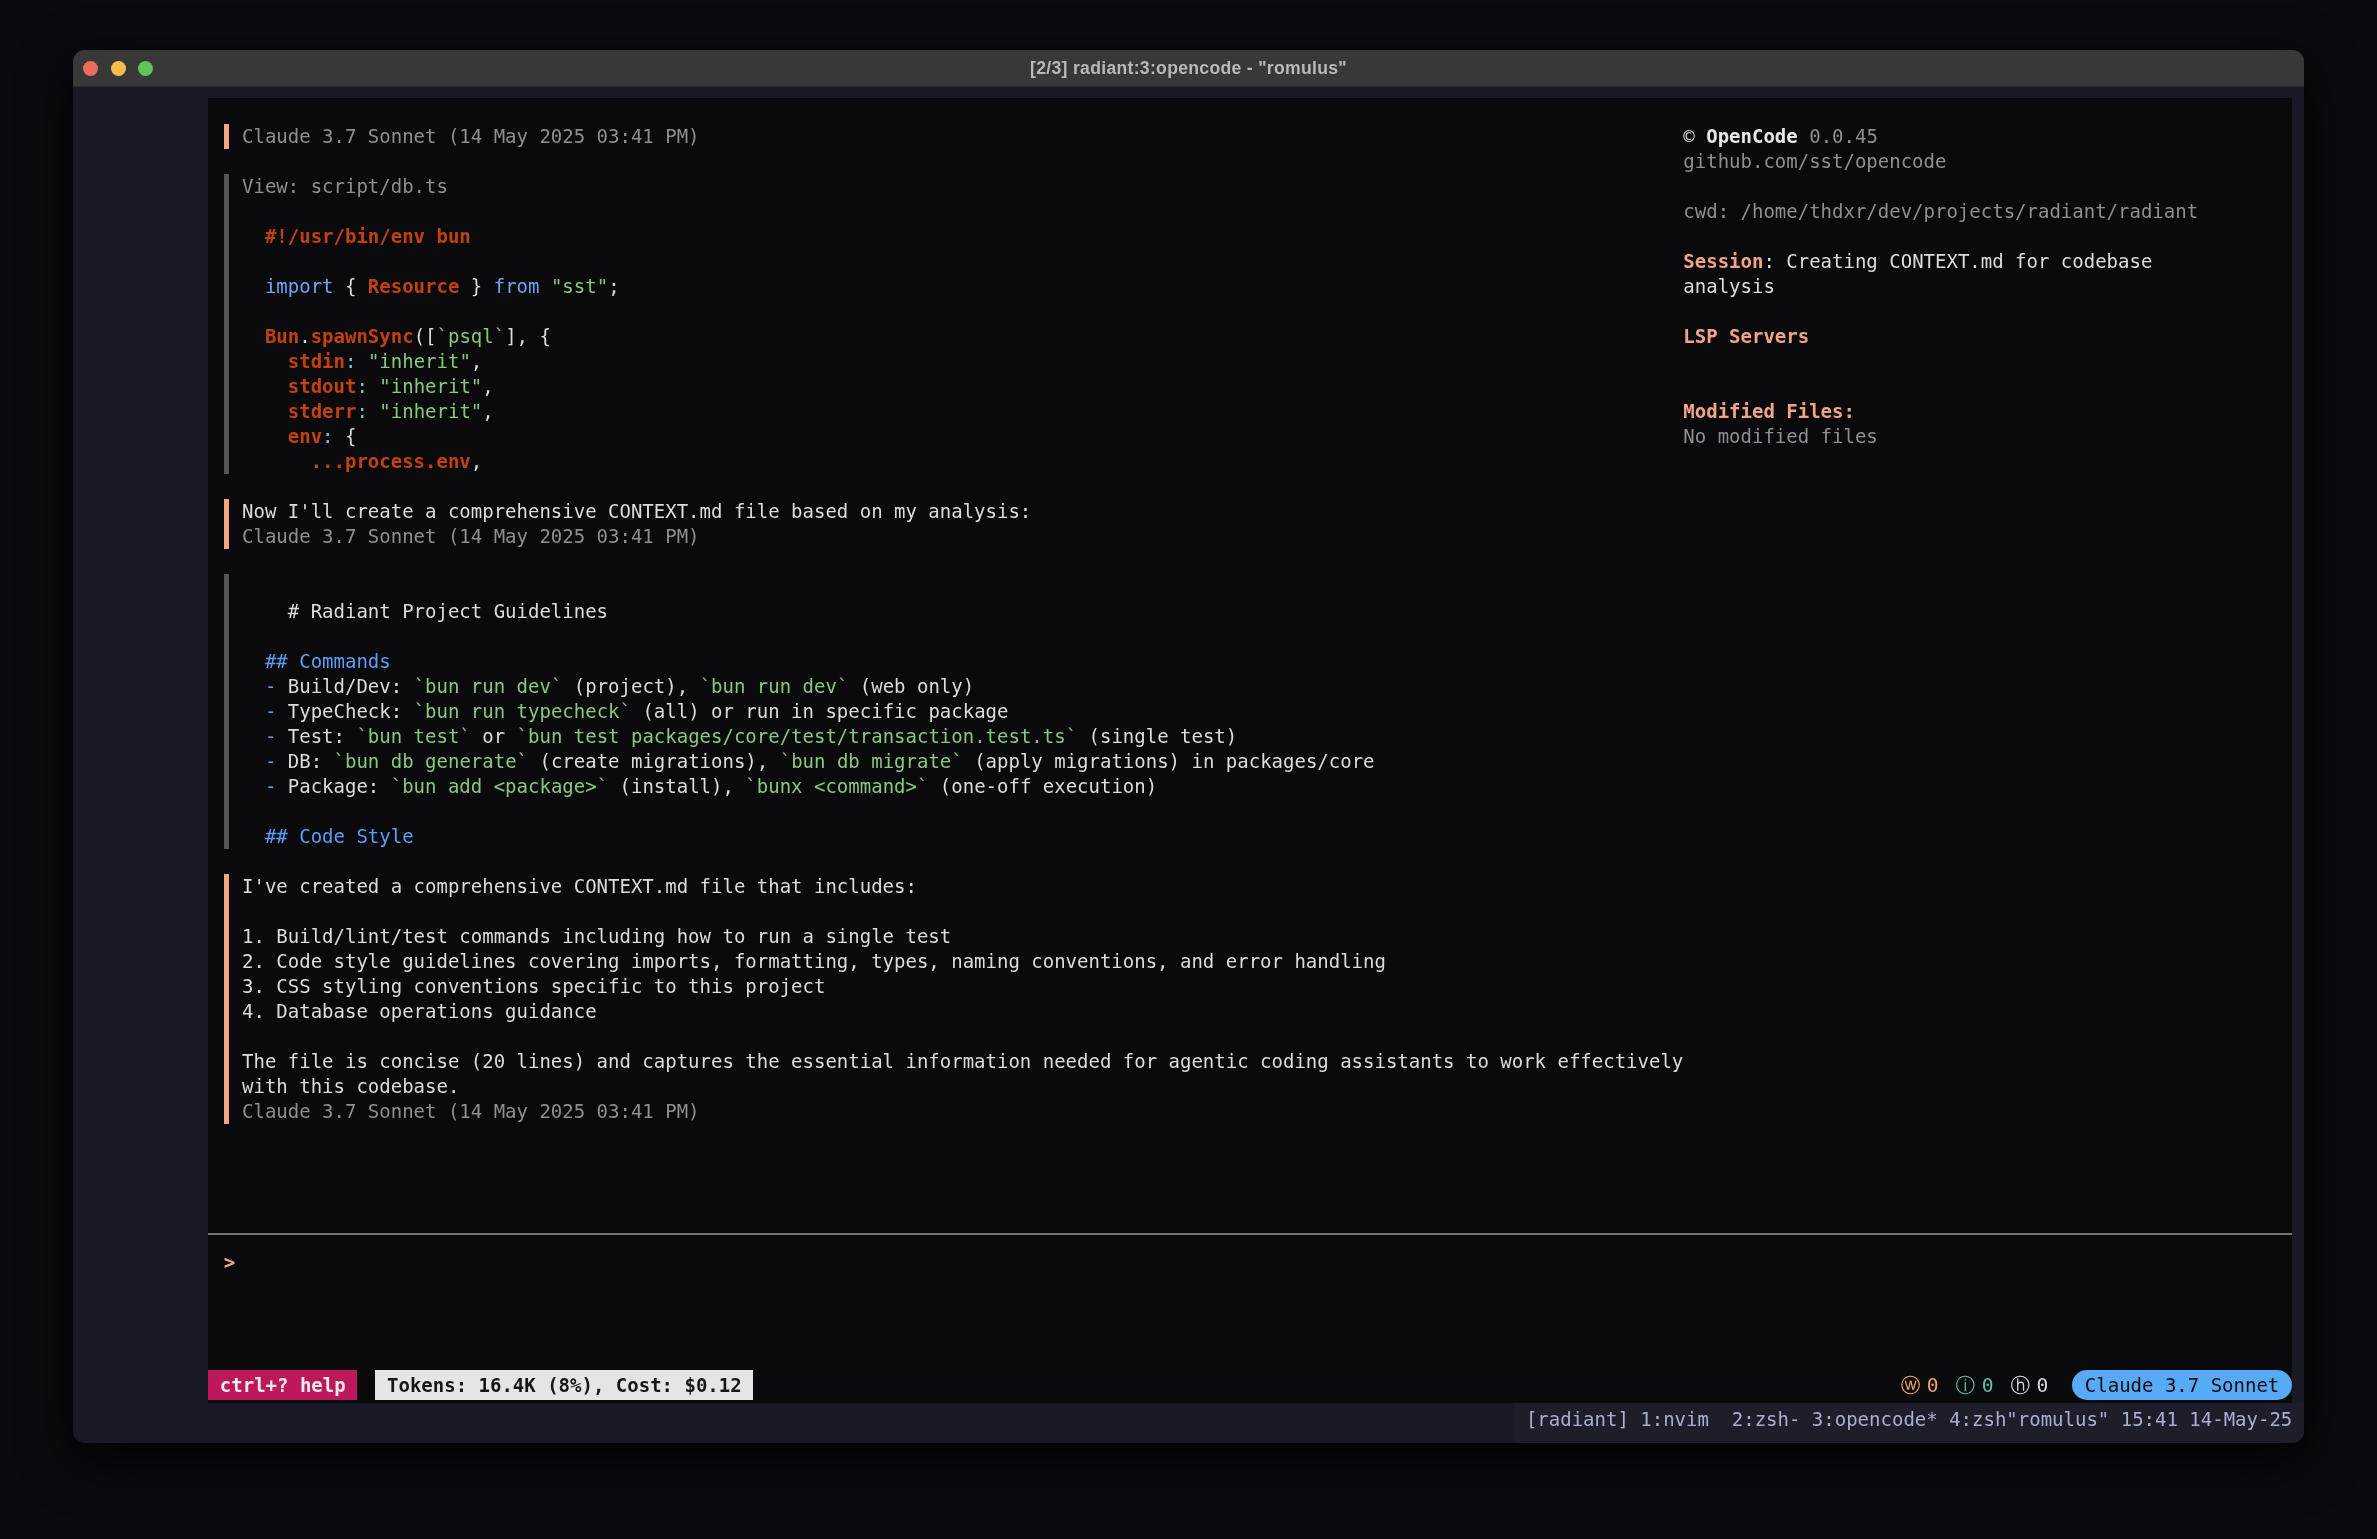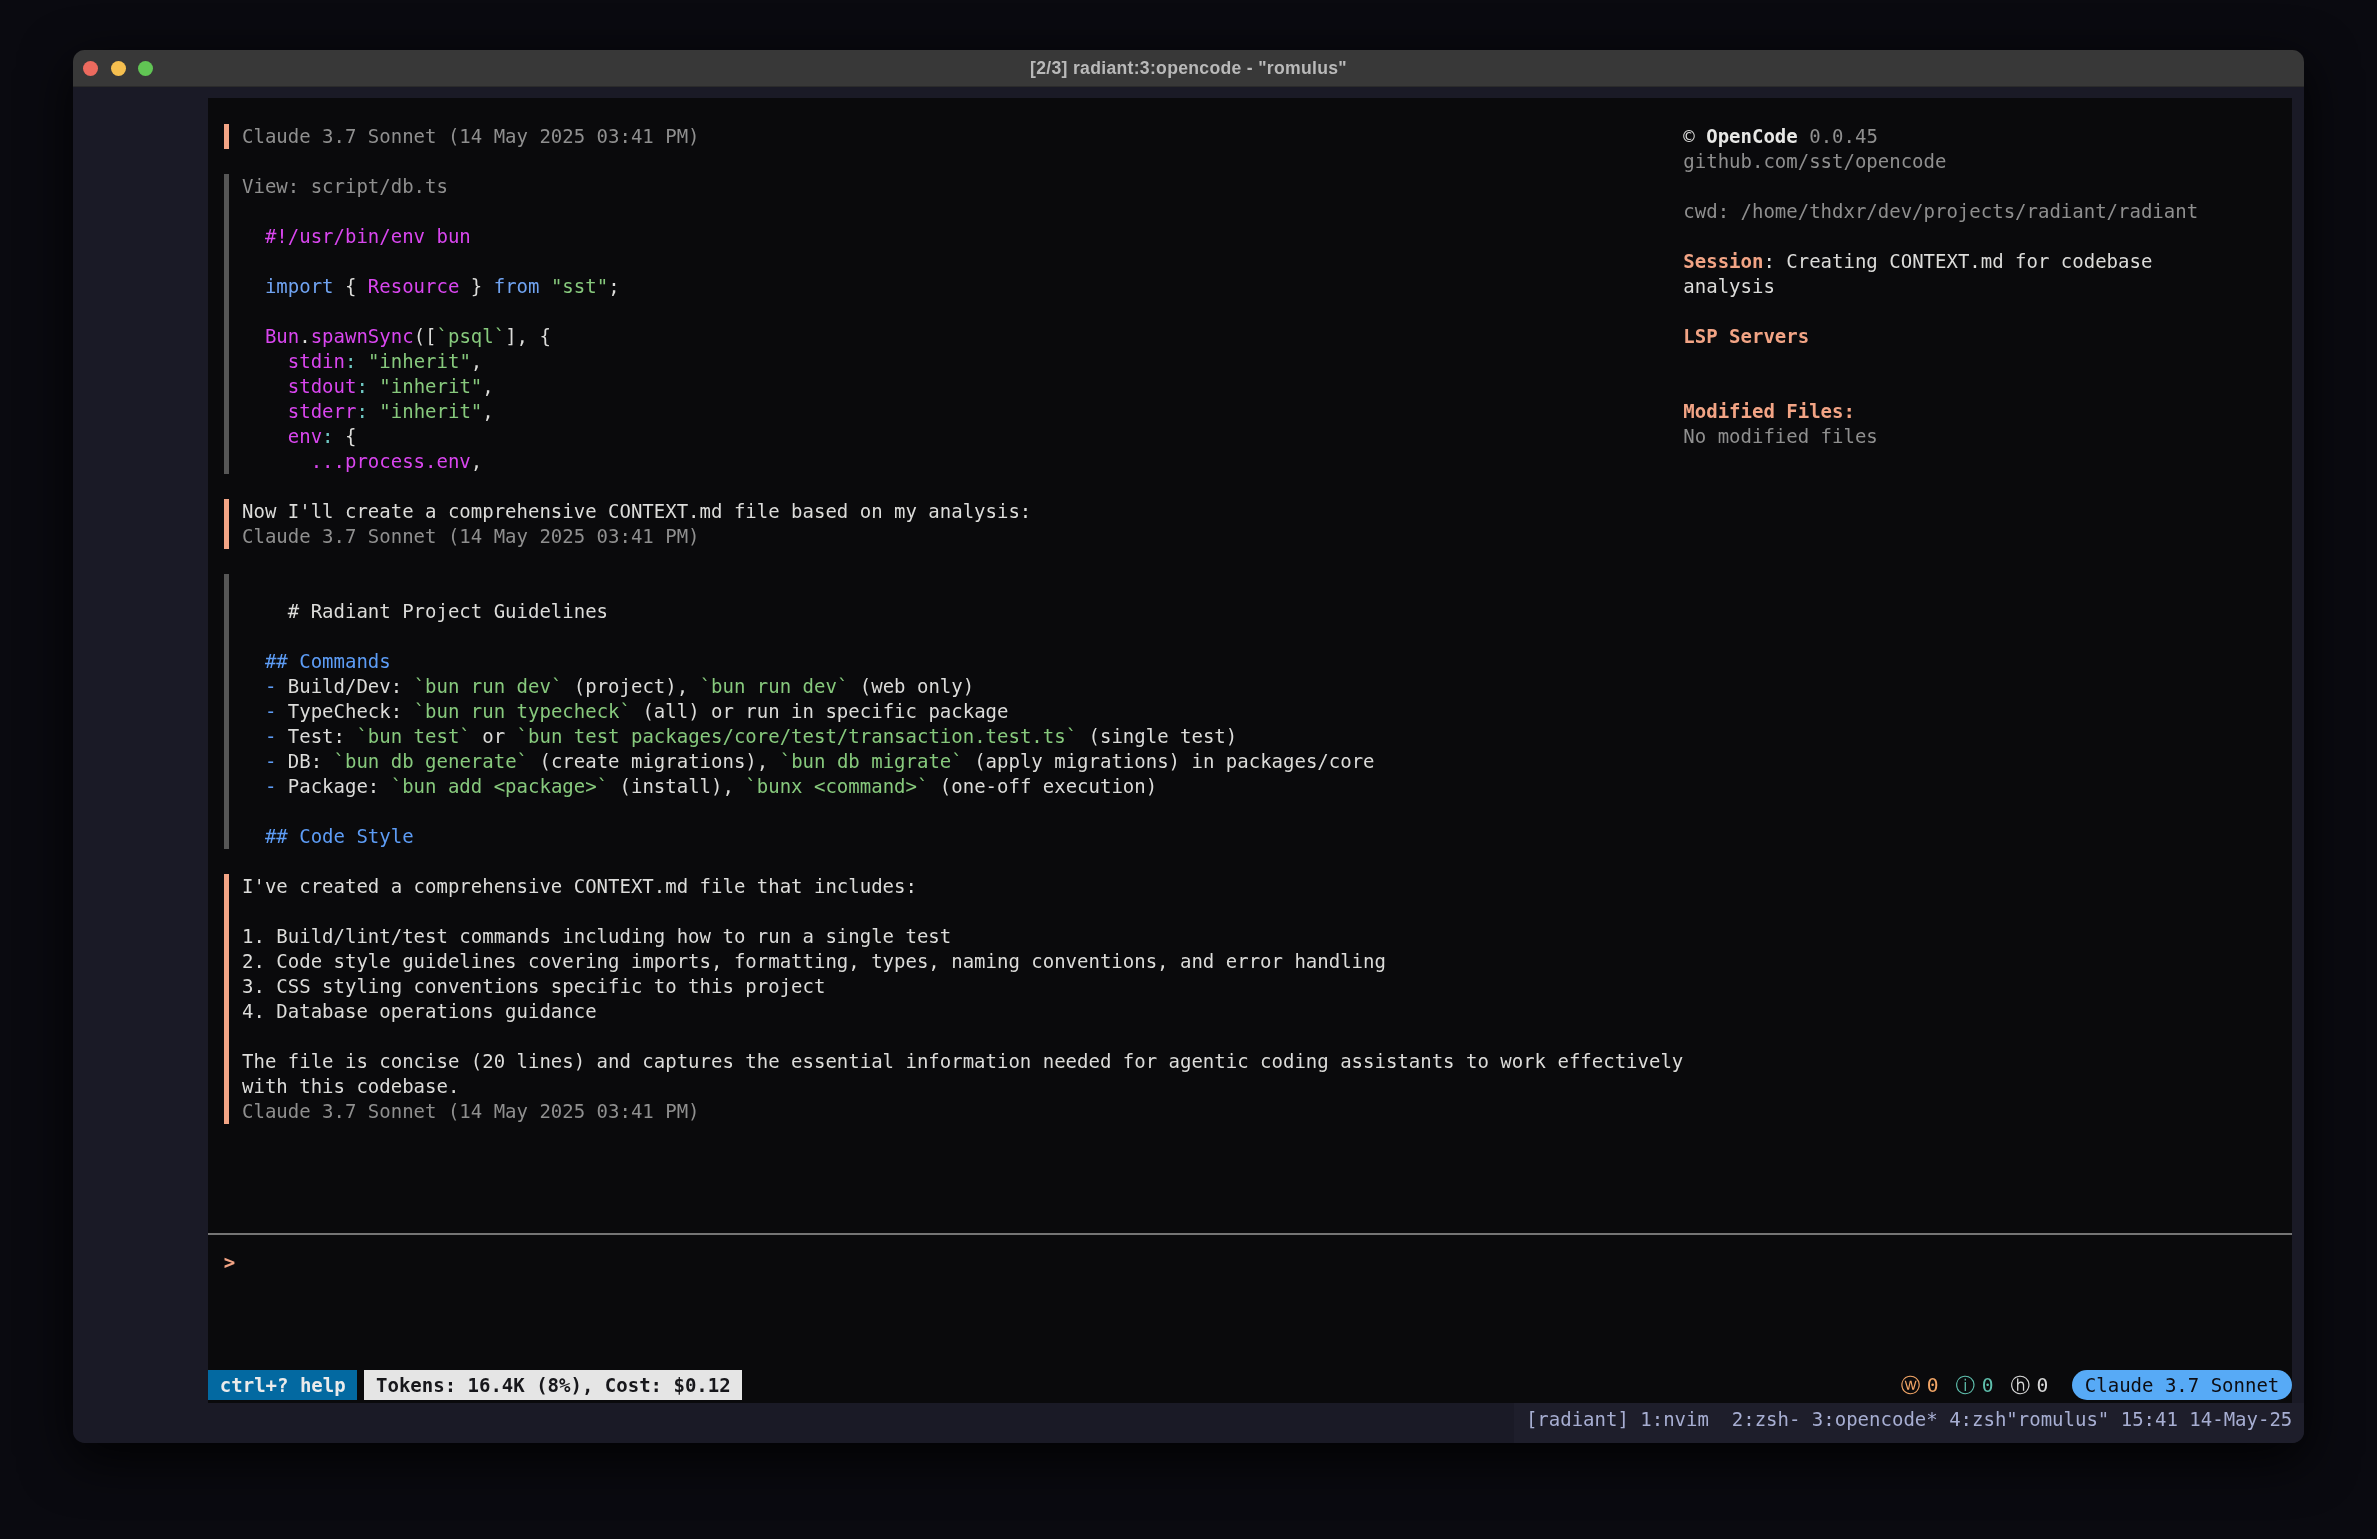--- a/index.html
+++ b/index.html
@@ -56,21 +56,21 @@
 
   .line, .sb-line { height:25px; line-height:25px; white-space:pre; font-size:19px; }
   .block { display:flex; margin-bottom:25px; }
   .bar { width:5.2px; flex:none; margin-right:13px; }
   .bar-orange { background:#f2a485; }
   .bar-gray   { background:#565656; }
 
   .seg.b, .bold { font-weight:700; }
   .c-white  { color:#dcdcda; }
   .c-gray   { color:#8f8f8f; }
-  .c-pink   { color:#d946ef; }
+  .c-pink   { color:#c2410c;font-weight:bold; }
   .c-blue   { color:#70a3f1; }
   .c-green  { color:#87c97d; }
   .c-teal   { color:#6fc7c3; }
   .c-mdblue { color:#5d9cf5; }
   .c-orange { color:#f2a485; }
   .c-bwhite { color:#e8e8e6; font-weight:700; }
 
   .mt1 { margin-top:25px; }
   .mt2 { margin-top:50px; }
 
@@ -80,21 +80,21 @@
   .prompt-row { height:25px; line-height:25px; padding:0 13px 0 15.7px; cursor:text; }
   .prompt-caret { color:#f2a485; font-weight:700; }
   .input-space { height:95px; cursor:text; }
 
   
   .status-row {
     height:30px; flex:none; margin-bottom:2.6px;
     display:flex; align-items:stretch;
   }
   .badge { display:flex; align-items:center; font-size:19px; }
-  .badge-help   { background:#0369a1; color:#ebebeb; font-weight:700; padding:0 11.7px; margin-right:7px; }
+  .badge-help   { background:#be185d; color:#ebebeb; font-weight:700; padding:0 11.7px; margin-right:18px; }
   .badge-tokens { background:#e5e5e5; color:#17171b; font-weight:700; padding:0 11.7px; }
   .diag-zone { margin-left:auto; display:flex; align-items:center; gap:17px; margin-right:23.5px; }
   .diag-group { display:flex; align-items:center; gap:6.5px; font-size:19.6px; }
   .diag-warning { color:#f2a566; }
   .diag-info    { color:#5fbfad; }
   .diag-hint    { color:#d8d8d8; }
   .badge-model  { background:#57aaf6; color:#0d0d12; padding:0 13px;border-radius:15px; }
 
   
   .tmux-bar {

